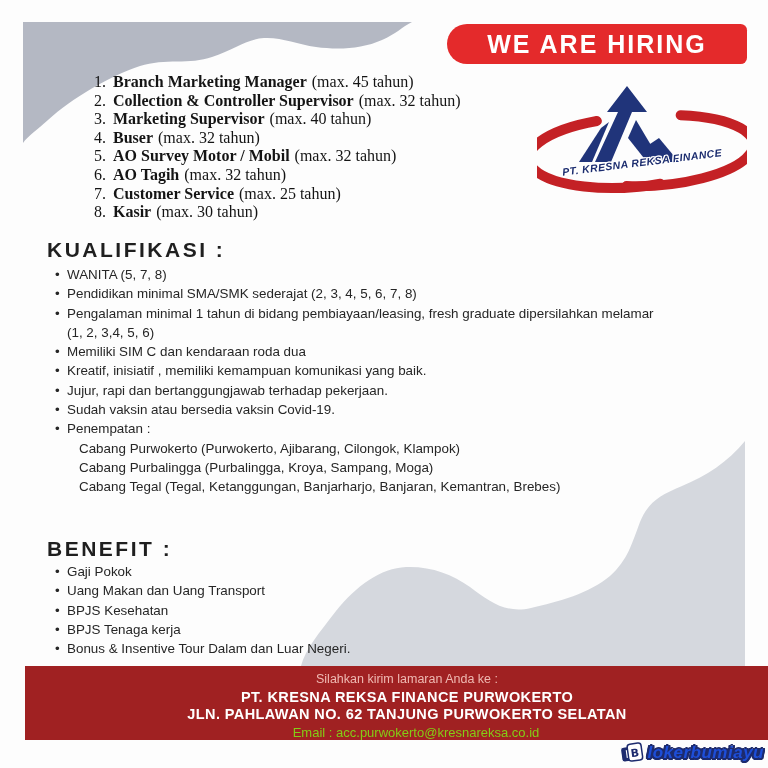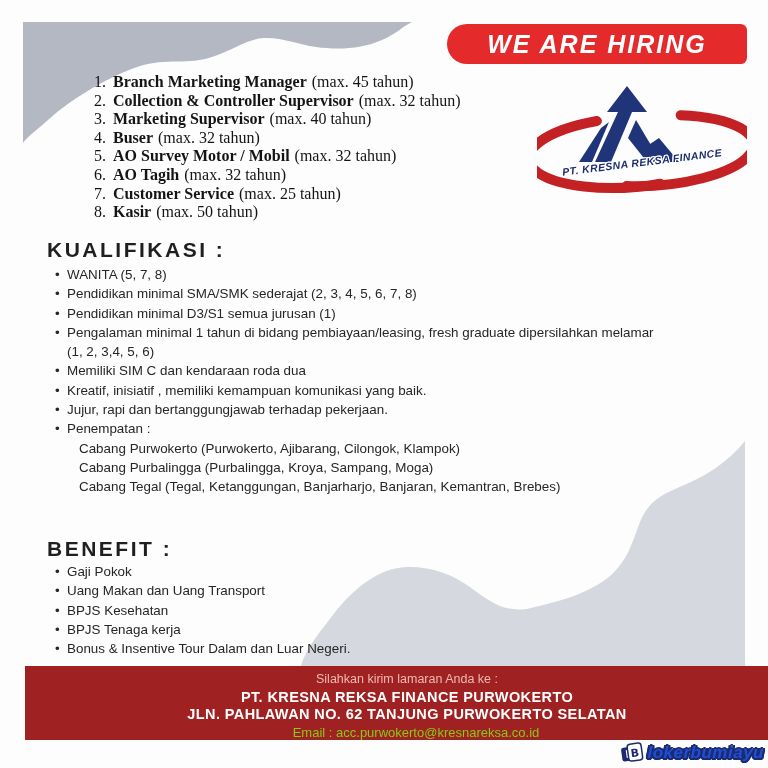--- a/index.html
+++ b/index.html
@@ -9,21 +9,21 @@
     background:#fdfdfd; overflow:hidden;
     font-family:"Liberation Sans", sans-serif; color:#222;
   }
   .bg-svg { position:absolute; left:0; top:0; width:768px; height:768px; }
 
   
   .banner {
     position:absolute; left:447px; top:24px; width:300px; height:40px;
     background:#e42a2b; border-radius:22px 7px 7px 22px;
     display:flex; align-items:center; justify-content:center;
-    color:#fff; font-weight:bold; font-size:25px; letter-spacing:2px;font-style:italic;
+    color:#fff; font-weight:bold; font-size:25px; letter-spacing:2px;
   }
 
   
   .jobs {
     position:absolute; left:84px; top:73px;
     font-family:Liberation Serif, serif; font-size:16px; line-height:18.6px;
     color:#141414;
   }
   .job { white-space:nowrap; }
   .job .num { display:inline-block; width:22px; text-align:right; margin-right:7px; }
@@ -95,21 +95,21 @@
   </div>
 
   <div class="jobs">
     <div class="job"><span class="num">1.</span><span class="jt">Branch Marketing Manager</span><span class="age">(max. 45 tahun)</span></div>
     <div class="job"><span class="num">2.</span><span class="jt">Collection &amp; Controller Supervisor</span><span class="age">(max. 32 tahun)</span></div>
     <div class="job"><span class="num">3.</span><span class="jt">Marketing Supervisor</span><span class="age">(max. 40 tahun)</span></div>
     <div class="job"><span class="num">4.</span><span class="jt">Buser</span><span class="age">(max. 32 tahun)</span></div>
     <div class="job"><span class="num">5.</span><span class="jt">AO Survey Motor / Mobil</span><span class="age">(max. 32 tahun)</span></div>
     <div class="job"><span class="num">6.</span><span class="jt">AO Tagih</span><span class="age">(max. 32 tahun)</span></div>
     <div class="job"><span class="num">7.</span><span class="jt">Customer Service</span><span class="age">(max. 25 tahun)</span></div>
-    <div class="job"><span class="num">8.</span><span class="jt">Kasir</span><span class="age">(max. 50 tahun)</span></div>
+    <div class="job"><span class="num">8.</span><span class="jt">Kasir</span><span class="age">(max. 30 tahun)</span></div>
   </div>
 
   <div class="logo">
     <svg width="210" height="120" viewBox="0 0 210 120" aria-hidden="true">
       <g transform="rotate(-4 104 66)">
         <path d="M62,34 A100,35 0 0 0 121,101" fill="none" stroke="#c42125" stroke-width="10" stroke-linecap="round"></path>
         <path d="M146,34 A100,35 0 0 1 87,101" fill="none" stroke="#c42125" stroke-width="10" stroke-linecap="round"></path>
       </g>
       <g fill="#20347a">
         <polygon points="90,2 110,28 95,28 74,78 58,78 81,28 70,28"></polygon>
@@ -118,25 +118,25 @@
         <polygon points="110,62 126,78 142,78 122,54"></polygon>
       </g>
     </svg>
     <div class="logo-text">PT. KRESNA REKSA FINANCE</div>
   </div>
 
   <div class="sec-head" id="kual-head">KUALIFIKASI :</div>
   <ul class="blist" id="kual-list">
     <li class="bul">WANITA (5, 7, 8)</li>
     <li class="bul">Pendidikan minimal SMA/SMK sederajat (2, 3, 4, 5, 6, 7, 8)</li>
-    <li class="bul">Pendidikan minimal D3/S1 semua jurusan (1)</li>
     <li class="bul">Pengalaman minimal 1 tahun di bidang pembiayaan/leasing, fresh graduate dipersilahkan melamar (1, 2, 3,4, 5, 6)</li>
     <li class="bul">Memiliki SIM C dan kendaraan roda dua</li>
     <li class="bul">Kreatif, inisiatif , memiliki kemampuan komunikasi yang baik.</li>
     <li class="bul">Jujur, rapi dan bertanggungjawab terhadap pekerjaan.</li>
+    <li class="bul">Sudah vaksin atau bersedia vaksin Covid-19.</li>
     <li class="bul">Penempatan :</li>
     <li class="sub">Cabang Purwokerto (Purwokerto, Ajibarang, Cilongok, Klampok)</li>
     <li class="sub">Cabang Purbalingga (Purbalingga, Kroya, Sampang, Moga)</li>
     <li class="sub">Cabang Tegal (Tegal, Ketanggungan, Banjarharjo, Banjaran, Kemantran, Brebes)</li>
   </ul>
 
   <div class="sec-head" id="bene-head">BENEFIT :</div>
   <ul class="blist" id="bene-list">
     <li class="bul">Gaji Pokok</li>
     <li class="bul">Uang Makan dan Uang Transport</li>

